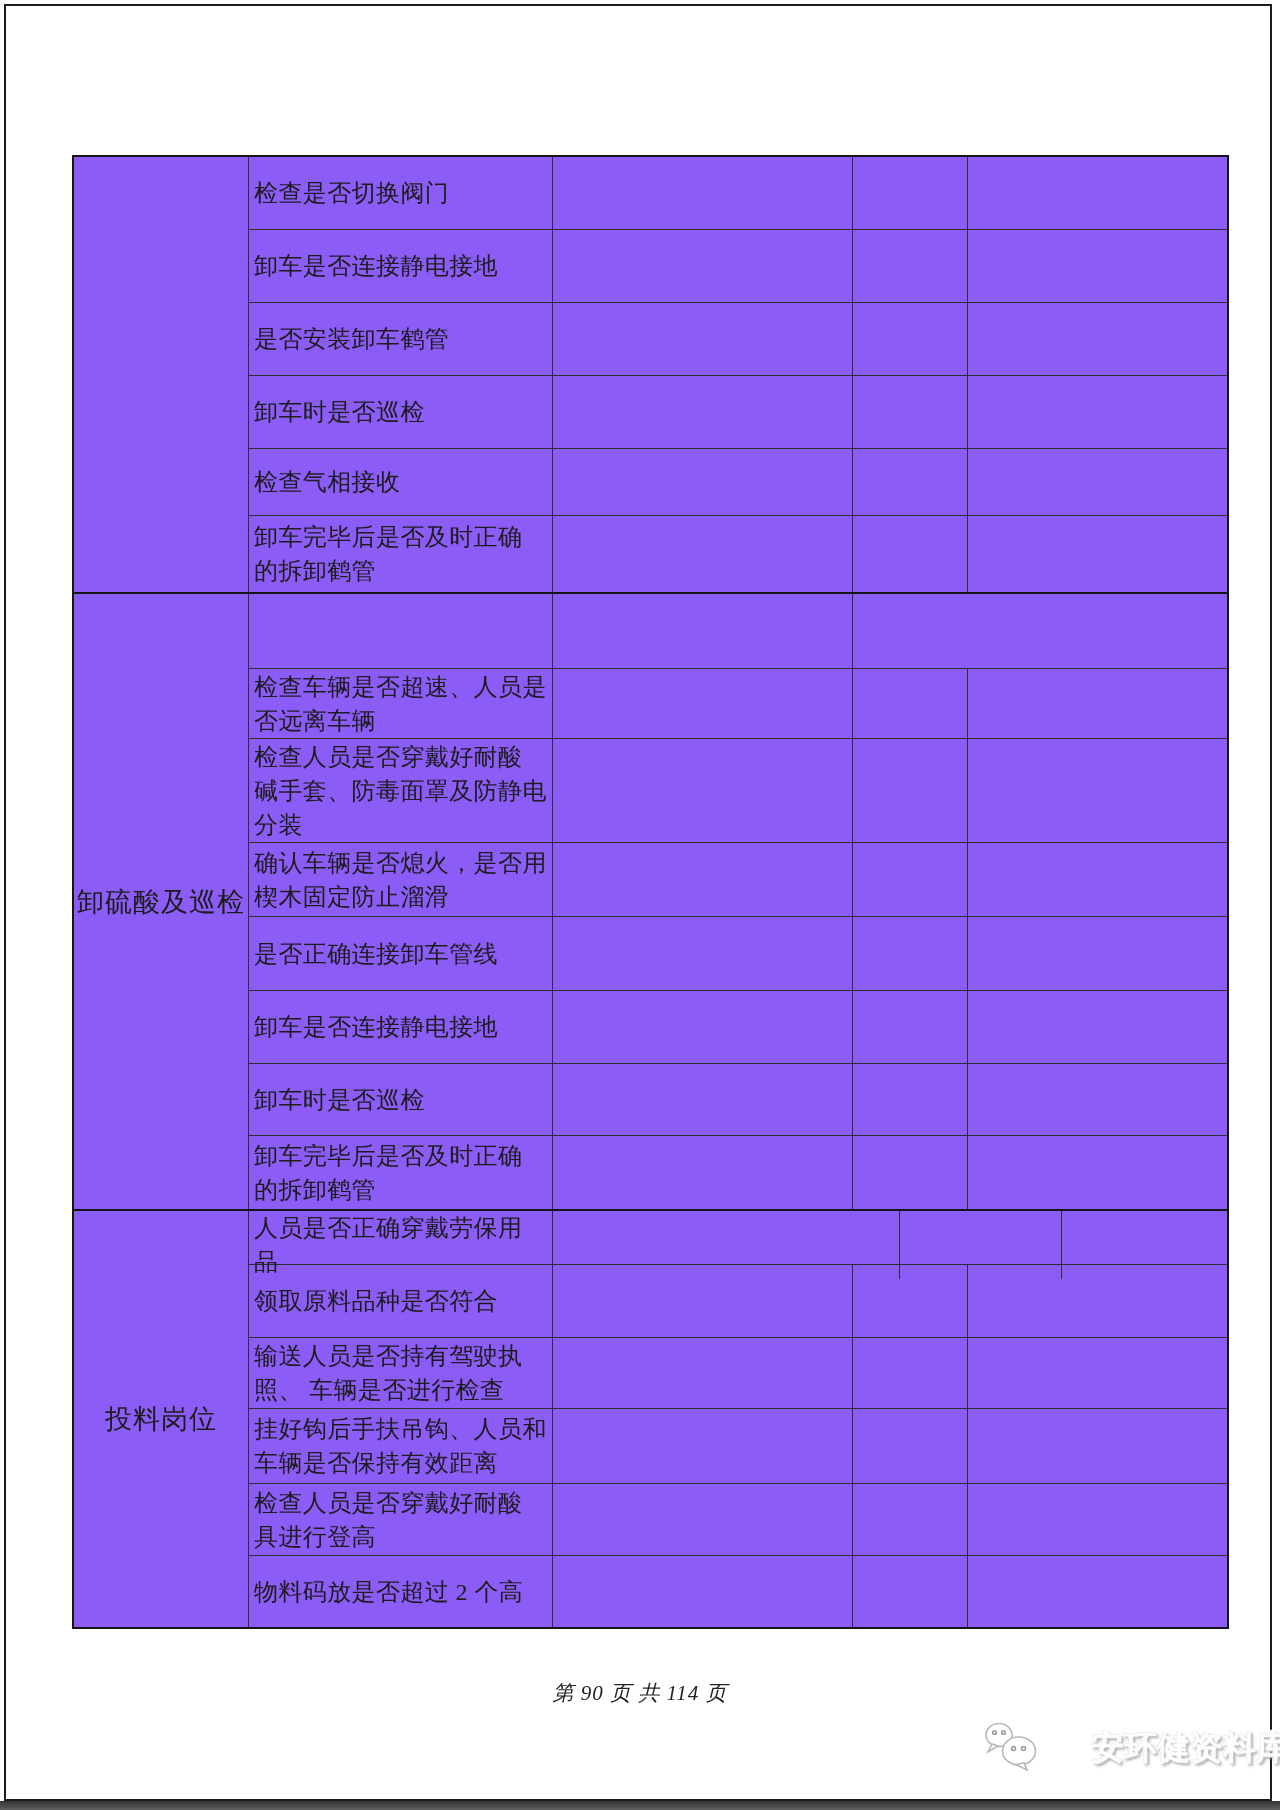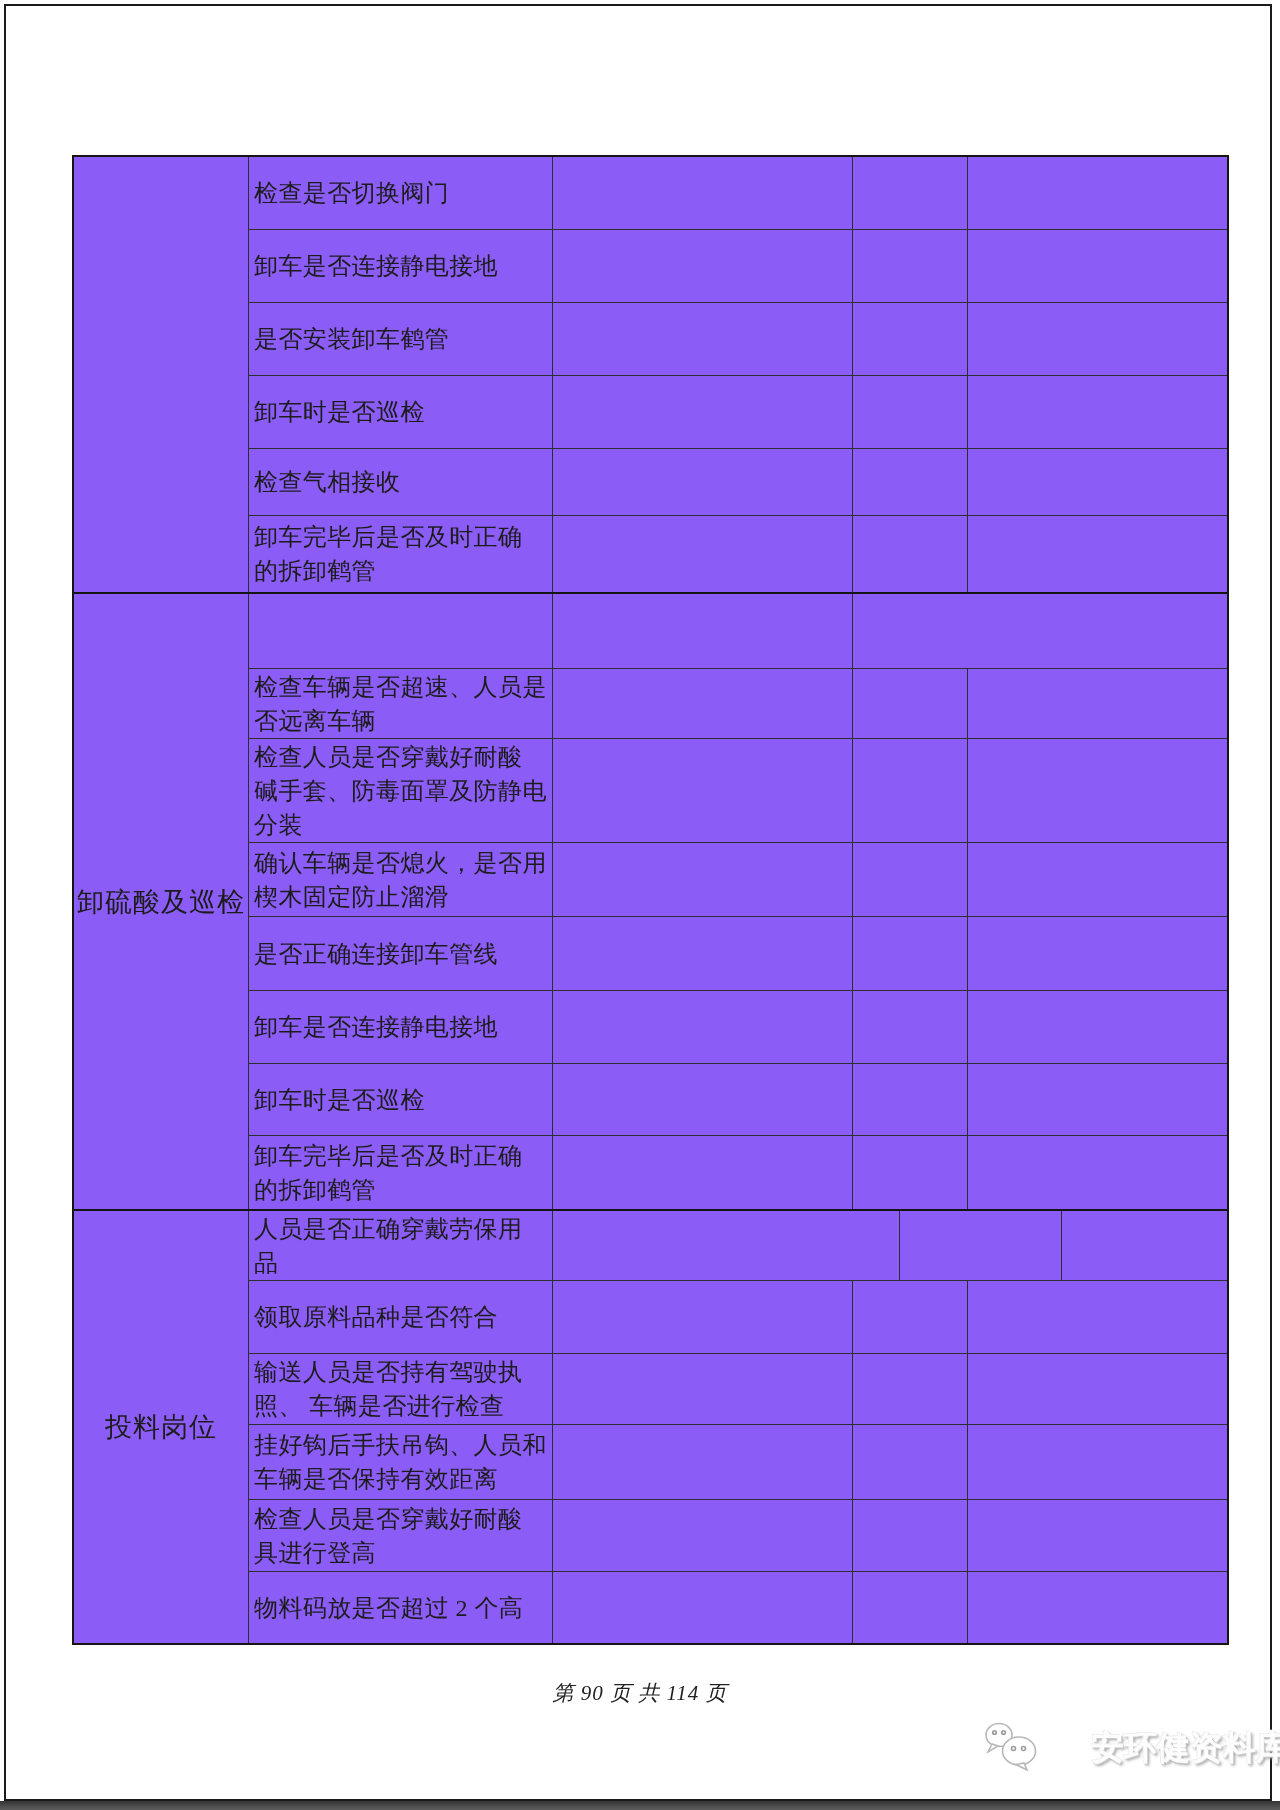--- a/index.html
+++ b/index.html
@@ -192,21 +192,21 @@
             <div class="cell"></div>
             <div class="cell"></div>
           </div>
         </div>
       </div>
       <div class="section">
         <div class="cat-cell">
           <span>投料岗位</span>
         </div>
         <div class="rows">
-          <div class="row" style="height: 70px; gap: 47px;">
+          <div class="row" style="height: 54px; gap: 47px;">
             <div class="cell item-cell">
               <span>人员是否正确穿戴劳保用
 品</span>
             </div>
             <div class="cell"></div>
             <div class="cell"></div>
             <div class="cell"></div>
           </div>
           <div class="row" style="height: 73px;">
             <div class="cell item-cell">

